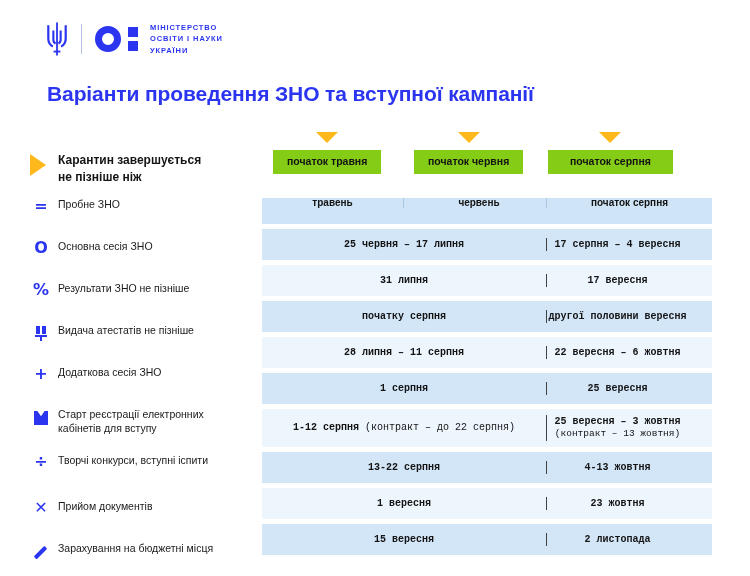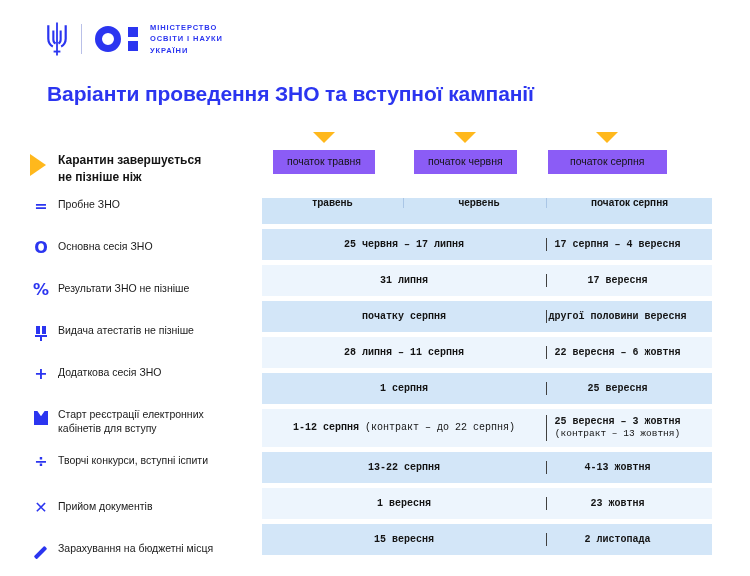--- a/index.html
+++ b/index.html
@@ -220,24 +220,24 @@
   }
   .scenario-arrow {
     width: 0;
     height: 0;
     border-left: 11px solid transparent;
     border-right: 11px solid transparent;
     border-top: 11px solid #ffb81c;
     margin-bottom: 7px;
   }
   .scenario-pill {
-    background: #8b5cf6;
+    background: #84cc16;
     color: #141414;
     font-size: 10.5px;
-    font-weight: normal;
+    font-weight: bold;
     padding: 6px 14px 7px 14px;
     white-space: nowrap;
     line-height: 1;
   }
   .scenario-pill.wide { padding: 6px 22px 7px 22px; }
 
   
   .table {
     position: absolute;
     left: 262px;

